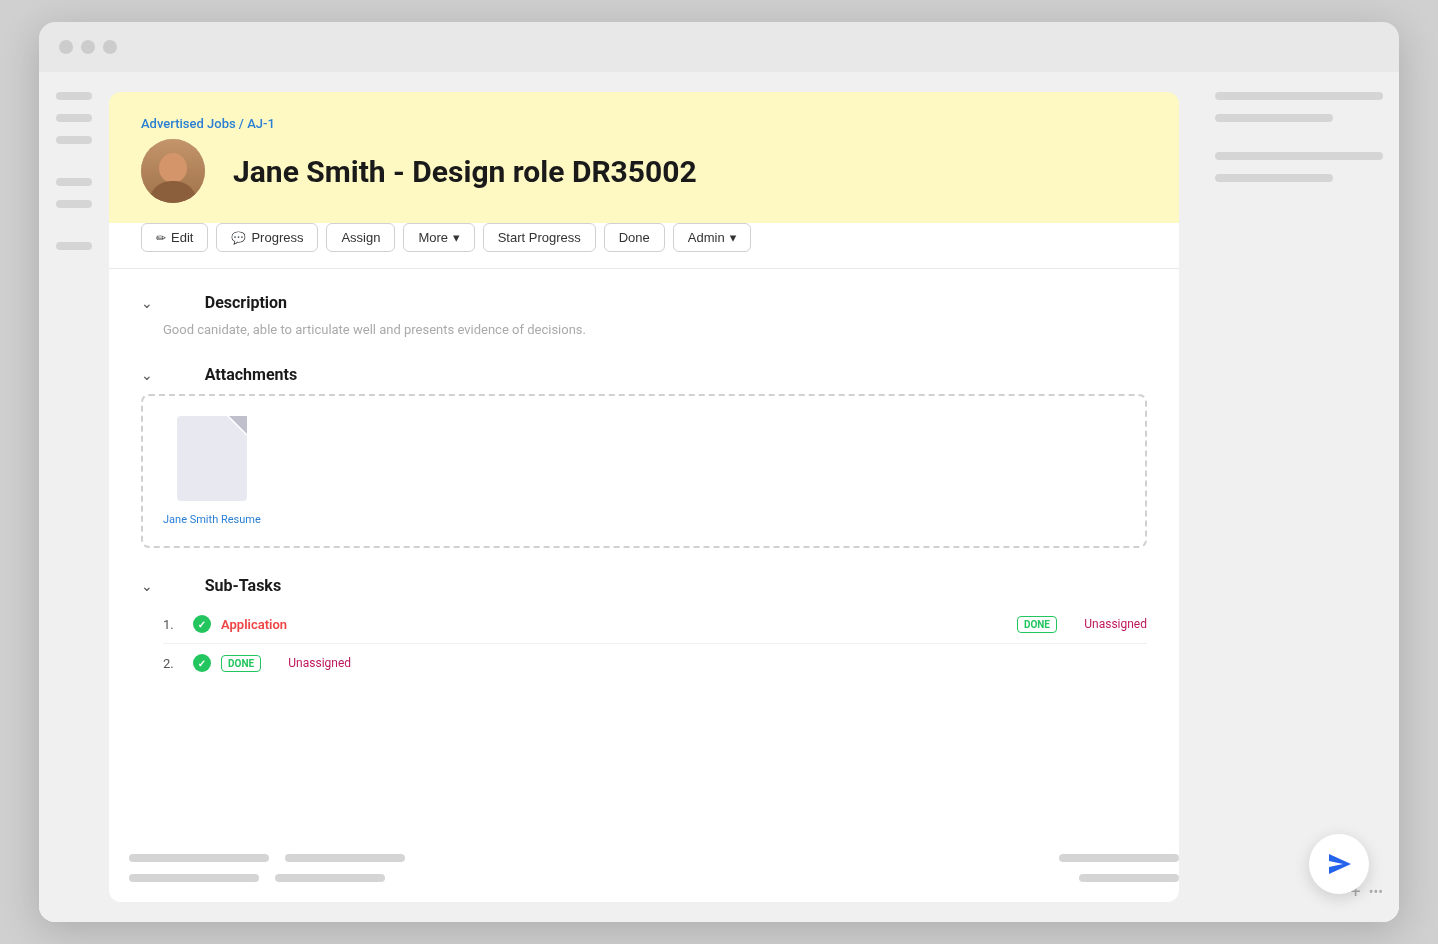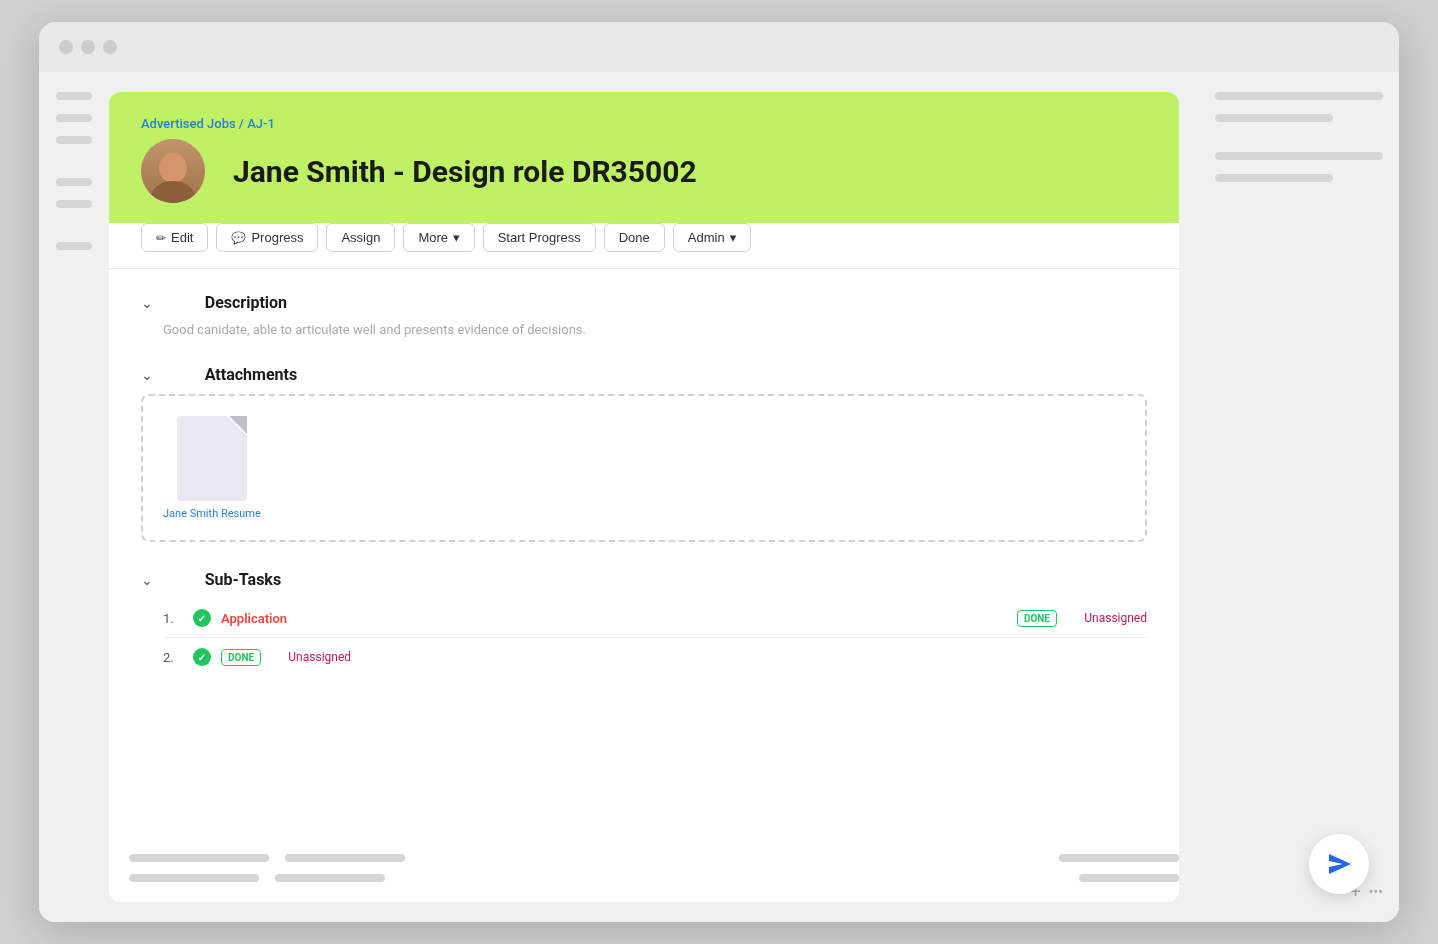--- a/index.html
+++ b/index.html
@@ -75,21 +75,21 @@
     .main-panel {
       flex: 1;
       background: #f0f0f0;
       display: flex;
       flex-direction: column;
       padding: 20px 20px 20px 0;
     }
 
     
     .header-card {
-      background: #bef264;
+      background: #fef9c3;
       border-radius: 12px 12px 0 0;
       padding: 24px 32px 0 32px;
       border-bottom: none;
     }
 
     .breadcrumb {
       font-size: 13px;
       color: #2a7fd4;
       margin-bottom: 8px;
       font-weight: 500;
@@ -228,21 +228,21 @@
       margin-left: 0;
       min-height: 120px;
       display: flex;
       align-items: flex-start;
     }
 
     .file-card {
       display: flex;
       flex-direction: column;
       align-items: center;
-      gap: 6px;
+      gap: 12px;
       cursor: pointer;
     }
 
     .file-icon {
       width: 70px;
       height: 85px;
       background: #e8e8f0;
       border-radius: 4px;
       position: relative;
       display: flex;

